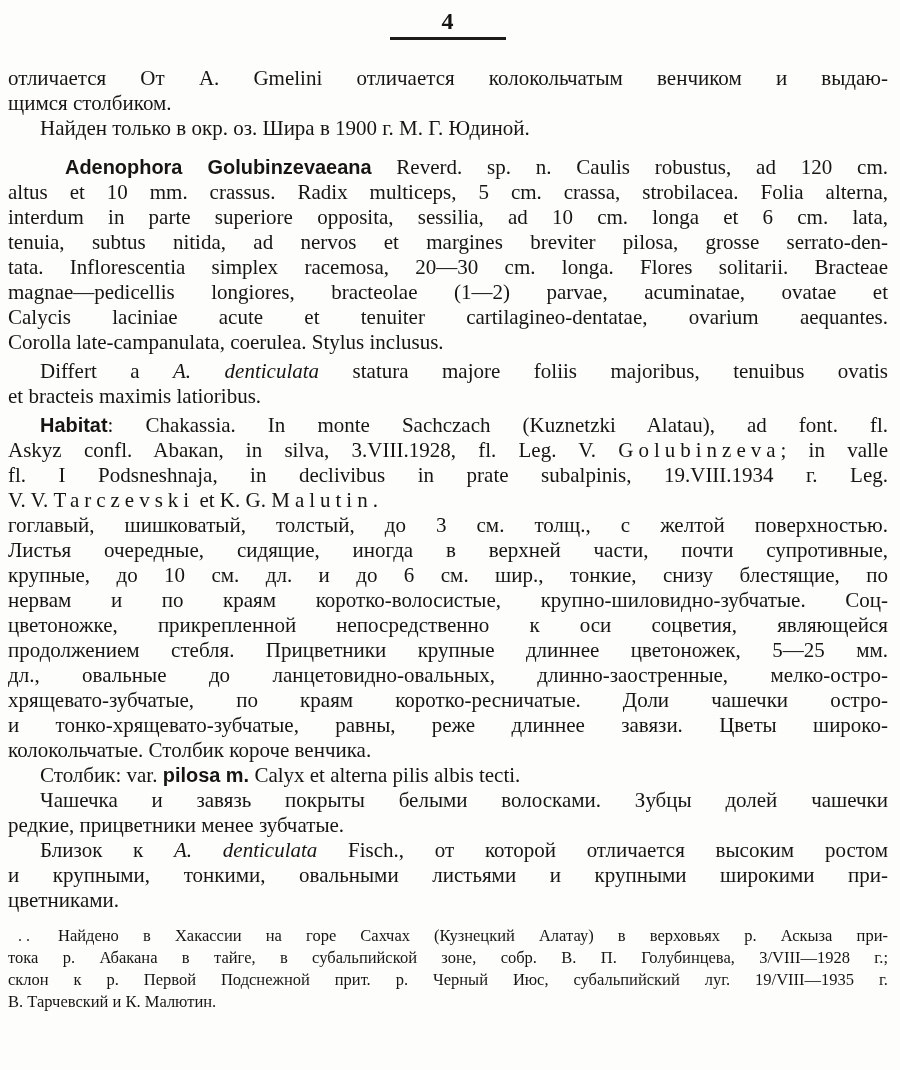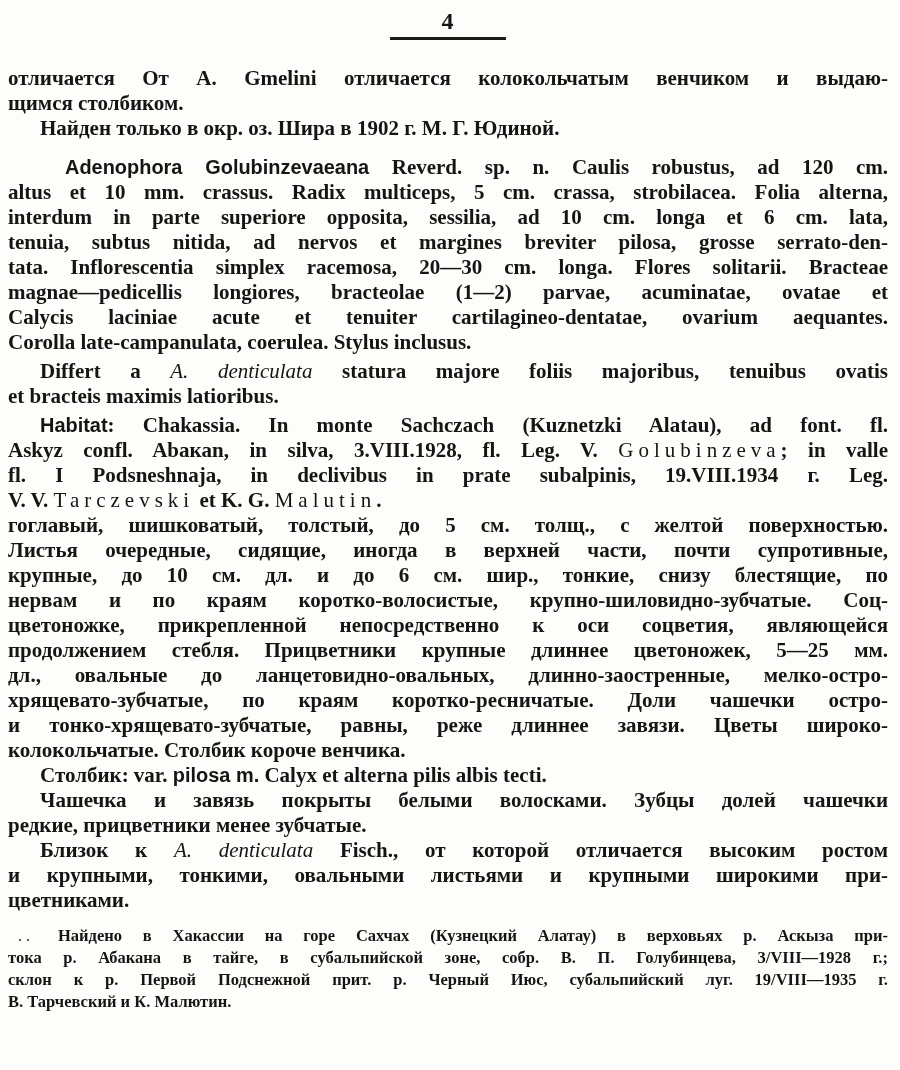--- a/index.html
+++ b/index.html
@@ -40,21 +40,21 @@
   .paragraph.body { font-size: 21px; line-height: 25px; }
   .paragraph.footer { font-size: 16.5px; line-height: 22px; }
   .line {
     text-align: justify;
     text-align-last: justify;
     white-space: normal;
   }
   .line.last {
     text-align-last: left;
   }
-  .seg-n { font-weight: bold; font-style: normal; margin-top: 12px; }
+  .seg-n { font-weight: normal; font-style: normal; margin-top: 12px; }
   .seg-b {
     font-weight: bold;
     font-family: "Liberation Sans", "DejaVu Sans", sans-serif;
     font-size: 0.95em;
   }
   .seg-i { font-style: italic; }
   .seg-sp { letter-spacing: 5px; }
   .gap-lg { height: 14px; }
   .gap-sm { height: 4px; }
   .gap-ft { height: 12px; }
@@ -72,21 +72,21 @@
   <div class="page-header">
     <div class="page-number">4</div>
     <div class="header-rule"></div>
   </div>
   <div class="text-block">
       <div class="paragraph body" style="position: relative;">
         <div class="line"><span class="seg-n">отличается От А. Gmelini отличается колокольчатым венчиком и выдаю-</span></div>
         <div class="line last"><span class="seg-n">щимся столбиком.</span></div>
       </div>
       <div class="paragraph body" style="position: relative;">
-        <div class="line last" style="text-indent: 32px;"><span class="seg-n">Найден только в окр. оз. Шира в 1902 г. М. Г. Юдиной.</span></div>
+        <div class="line last" style="text-indent: 32px;"><span class="seg-n">Найден только в окр. оз. Шира в 1900 г. М. Г. Юдиной.</span></div>
       </div>
       <div class="gap-lg"></div>
       <div class="paragraph body" style="position: relative;">
         <div class="line" style="text-indent: 57px;"><span class="seg-b">Adenophora Golubinzevaeana</span><span class="seg-n"> Reverd. sp. n. Caulis robustus, ad 120 cm.</span></div>
         <div class="line"><span class="seg-n">altus et 10 mm. crassus. Radix multiceps, 5 cm. crassa, strobilacea. Folia alterna,</span></div>
         <div class="line"><span class="seg-n">interdum in parte superiore opposita, sessilia, ad 10 cm. longa et 6 cm. lata,</span></div>
         <div class="line"><span class="seg-n">tenuia, subtus nitida, ad nervos et margines breviter pilosa, grosse serrato-den-</span></div>
         <div class="line"><span class="seg-n">tata. Inflorescentia simplex racemosa, 20—30 cm. longa. Flores solitarii. Bracteae</span></div>
         <div class="line"><span class="seg-n">magnae—pedicellis longiores, bracteolae (1—2) parvae, acuminatae, ovatae et</span></div>
         <div class="line"><span class="seg-n">Calycis laciniae acute et tenuiter cartilagineo-dentatae, ovarium aequantes.</span></div>
@@ -98,21 +98,21 @@
         <div class="line last"><span class="seg-n">et bracteis maximis latioribus.</span></div>
       </div>
       <div class="gap-sm"></div>
       <div class="paragraph body" style="position: relative;">
         <div class="line" style="text-indent: 32px;"><span class="seg-b">Habitat</span><span class="seg-n">: Chakassia. In monte Sachczach (Kuznetzki Alatau), ad font. fl.</span></div>
         <div class="line"><span class="seg-n">Askyz confl. Abaкan, in silva, 3.VIII.1928, fl. Leg. V. </span><span class="seg-sp">Golubinzeva</span><span class="seg-n">; in valle</span></div>
         <div class="line"><span class="seg-n">fl. I Podsneshnaja, in declivibus in prate subalpinis, 19.VIII.1934 г. Leg.</span></div>
         <div class="line last"><span class="seg-n">V. V. </span><span class="seg-sp">Tarczevski</span><span class="seg-n"> et K. G. </span><span class="seg-sp">Malutin</span><span class="seg-n">.</span></div>
       </div>
       <div class="paragraph body" style="position: relative;">
-        <div class="line"><span class="seg-n">гоглавый, шишковатый, толстый, до 5 см. толщ., с желтой поверхностью.</span></div>
+        <div class="line"><span class="seg-n">гоглавый, шишковатый, толстый, до 3 см. толщ., с желтой поверхностью.</span></div>
         <div class="line"><span class="seg-n">Листья очередные, сидящие, иногда в верхней части, почти супротивные,</span></div>
         <div class="line"><span class="seg-n">крупные, до 10 см. дл. и до 6 см. шир., тонкие, снизу блестящие, по</span></div>
         <div class="line"><span class="seg-n">нервам и по краям коротко-волосистые, крупно-шиловидно-зубчатые. Соц-</span></div>
         <div class="line"><span class="seg-n">цветоножке, прикрепленной непосредственно к оси соцветия, являющейся</span></div>
         <div class="line"><span class="seg-n">продолжением стебля. Прицветники крупные длиннее цветоножек, 5—25 мм.</span></div>
         <div class="line"><span class="seg-n">дл., овальные до ланцетовидно-овальных, длинно-заостренные, мелко-остро-</span></div>
         <div class="line"><span class="seg-n">хрящевато-зубчатые, по краям коротко-ресничатые. Доли чашечки остро-</span></div>
         <div class="line"><span class="seg-n">и тонко-хрящевато-зубчатые, равны, реже длиннее завязи. Цветы широко-</span></div>
         <div class="line last"><span class="seg-n">колокольчатые. Столбик короче венчика.</span></div>
       </div>

